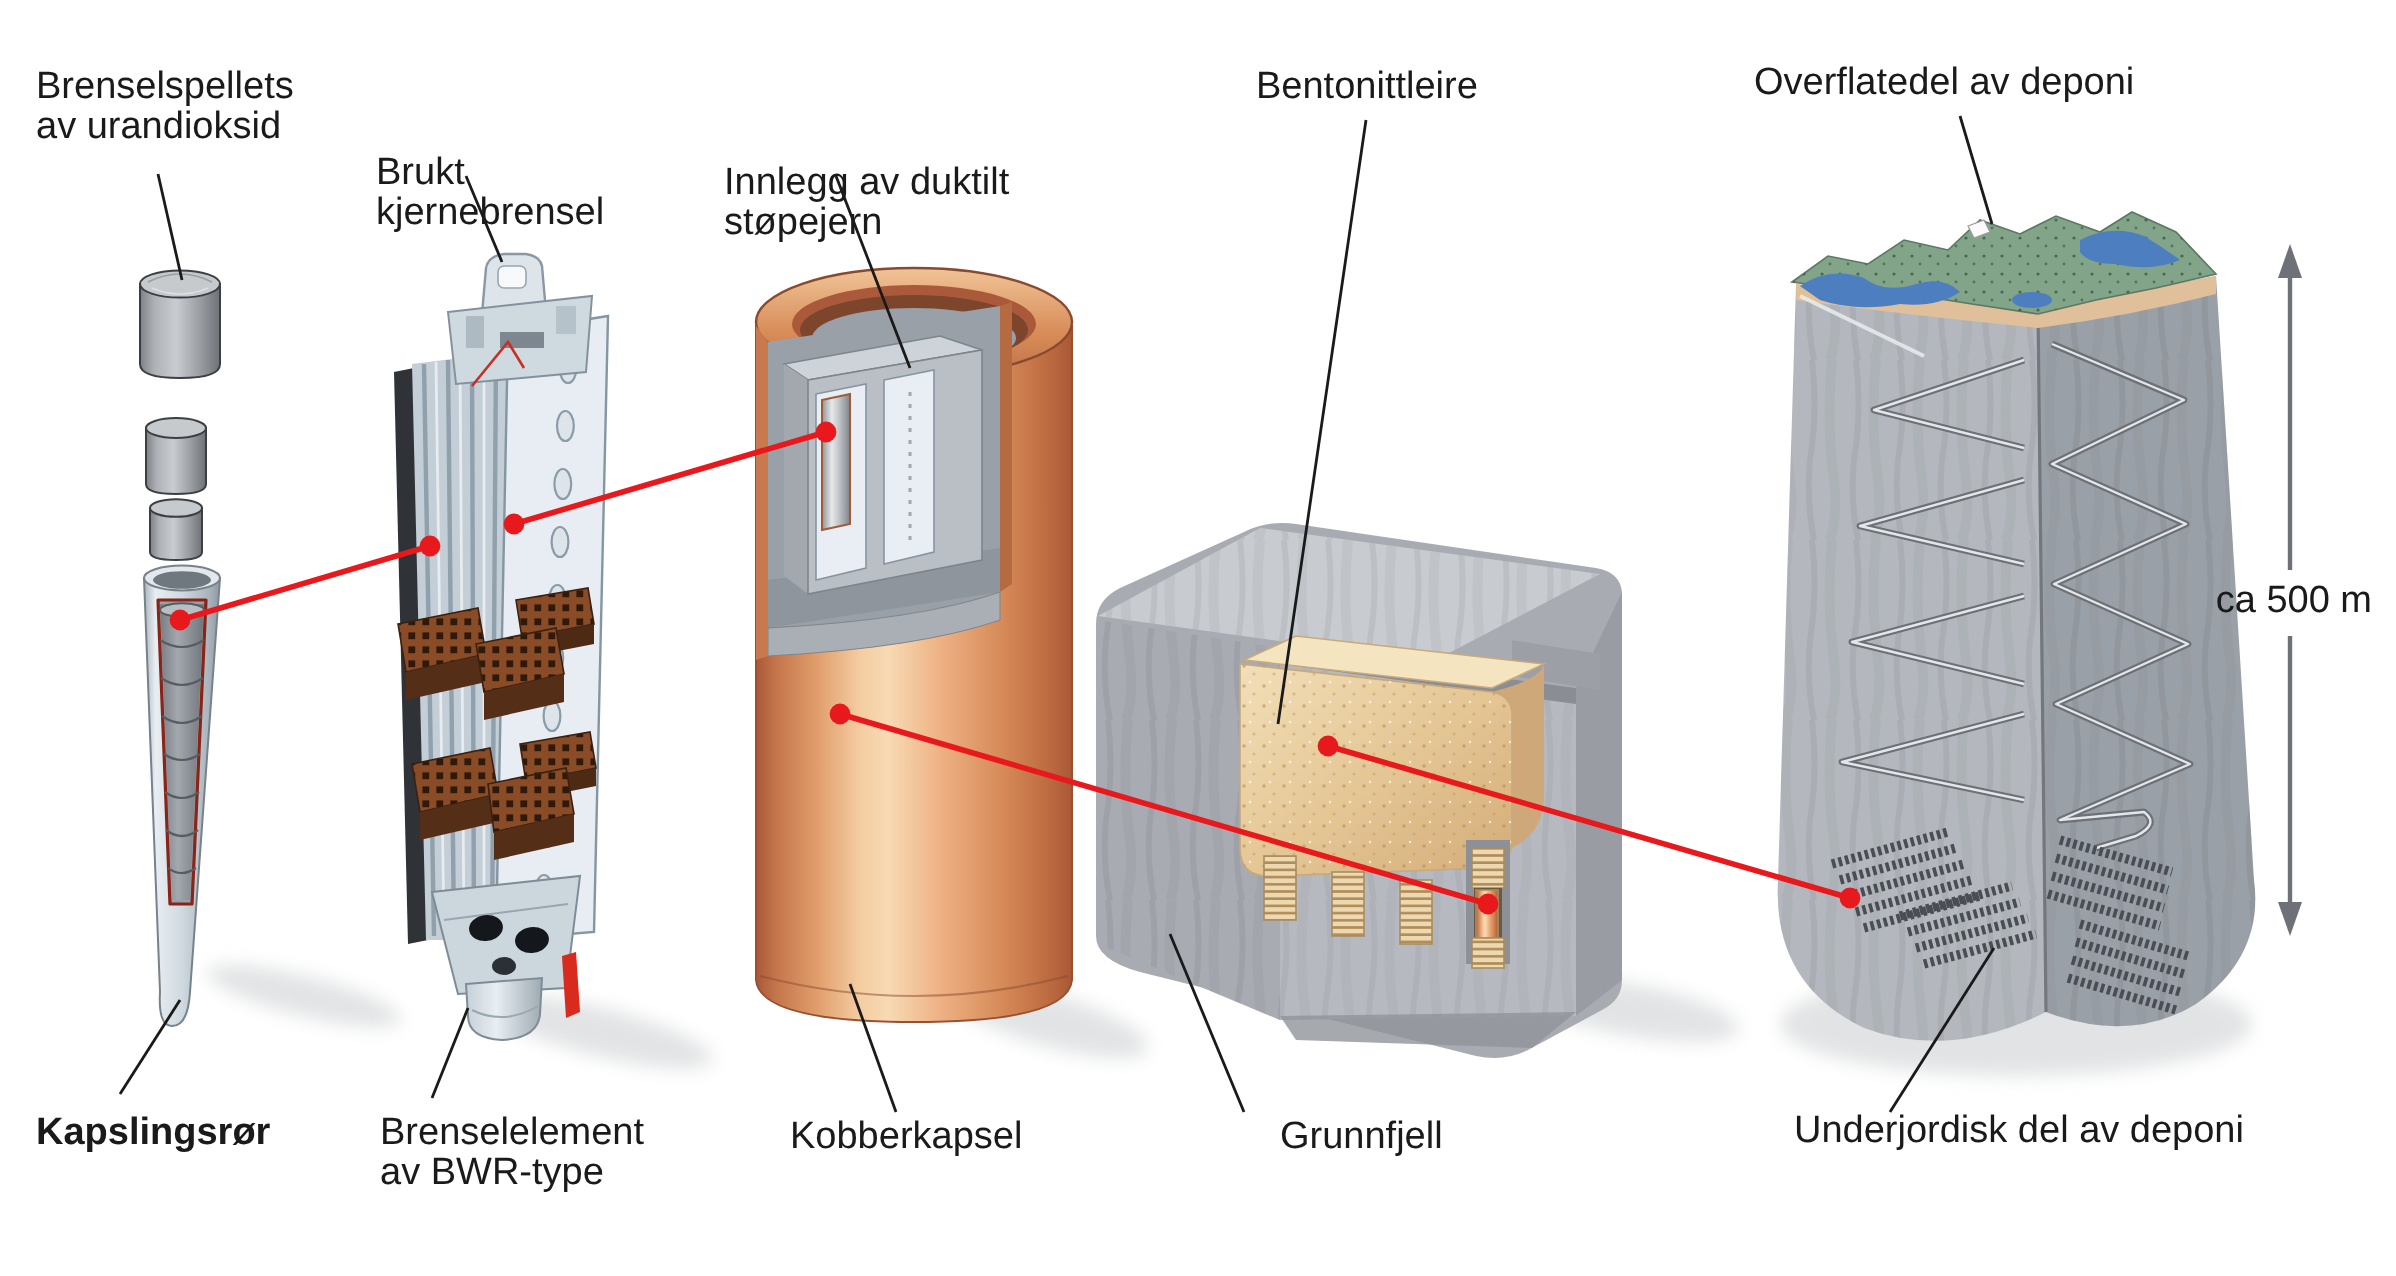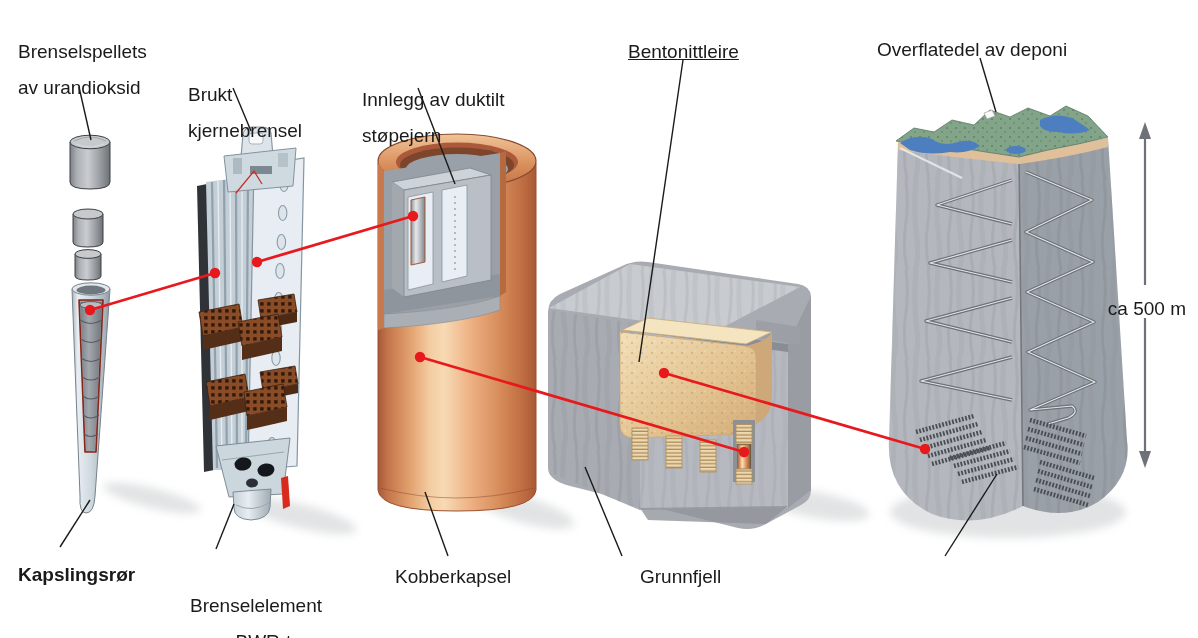--- a/index.html
+++ b/index.html
@@ -5,21 +5,21 @@
   html,body{margin:0;padding:0;}
   body{
     width:1198px;height:638px;position:relative;overflow:hidden;
     background:var(--background,#ffffff);
     font-family:"Liberation Sans",sans-serif;
   }
   #stage{position:absolute;left:0;top:0;width:1198px;height:638px;}
   svg{position:absolute;left:0;top:0;}
   .label{
     position:absolute;
-    font-size:19px;line-height:36px;
+    font-size:19px;line-height:20px;
     color:var(--label-text,#1a1a1a);
     white-space:pre-line;
   }
   .label.center{text-align:right;}
   
   .leader{stroke:var(--leader-black,#1a1a1a);stroke-width:1.4;fill:none;}
   .red-line{stroke:var(--connector-red,#e8191d);stroke-width:2.8;fill:none;}
   .red-dot{fill:var(--connector-red,#e8191d);}
   .dim{stroke:var(--dimension-gray,#6e7278);stroke-width:2.2;fill:none;}
   .dim-head{fill:var(--dimension-gray,#6e7278);}
@@ -357,21 +357,22 @@
     <circle class="red-dot" cx="925" cy="449" r="5.2"></circle>
   </g>
 </svg>
 
   <div class="label" style="left:18px;top:34px;">Brenselspellets
 av urandioksid</div>
   <div class="label" style="left:188px;top:34px;margin-top:43px;">Brukt
 kjernebrensel</div>
   <div class="label" style="left:362px;top:34px;margin-top:48px;">Innlegg av duktilt
 støpejern</div>
-  <div class="label" style="left:628px;top:34px;text-decoration:underline;">Bentonittleire</div>
+  <div class="label" style="left:628px;top:34px;">Bentonittleire</div>
   <div class="label" style="left:877px;top:32px;">Overflatedel av deponi</div>
   <div class="label" style="left:18px;top:557px;font-weight:bold;">Kapslingsrør</div>
-  <div class="label" style="left:190px;top:588px;text-align:right;">Brenselelement
+  <div class="label" style="left:190px;top:557px;">Brenselelement
 av BWR-type</div>
   <div class="label" style="left:395px;top:559px;">Kobberkapsel</div>
   <div class="label" style="left:600px;top:559px;margin-left:40px;">Grunnfjell</div>
+  <div class="label" style="left:897px;top:556px;">Underjordisk del av deponi</div>
   <div class="label center" style="left:1106px;top:291px;width:80px;">ca 500 m</div>
 </div>
 
 </body></html>

